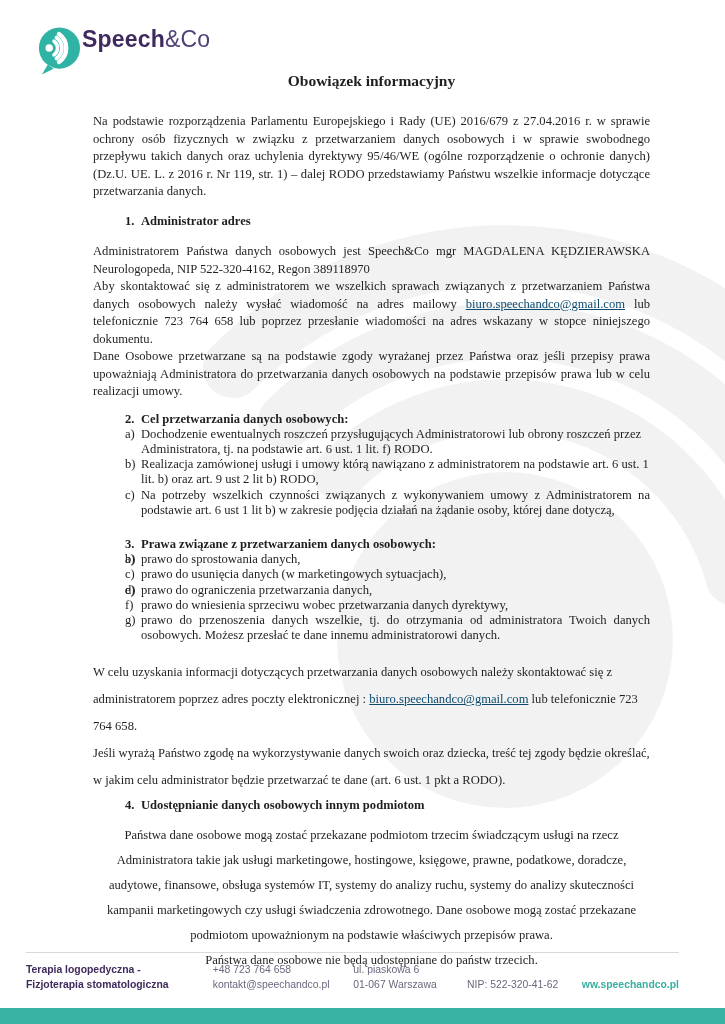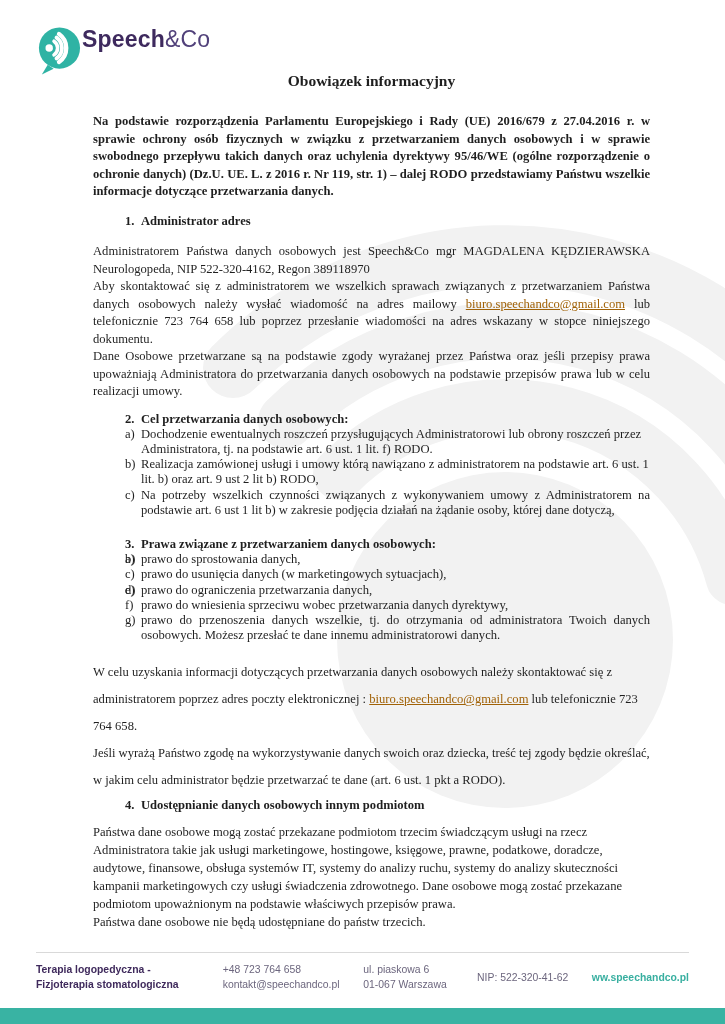--- a/index.html
+++ b/index.html
@@ -15,41 +15,41 @@
   .logo{position:absolute;left:35px;top:26px;display:flex;z-index:2;}
   .logo-icon{width:47px;height:50px;display:block;}
   .wordmark{font-family:"Liberation Sans","DejaVu Sans",sans-serif;font-size:23px;letter-spacing:.2px;white-space:nowrap;}
   .wordmark .b1{font-weight:700;color:#3e2a5e;}
   .wordmark .b2{font-weight:400;color:#51417a;}
   
   .doc{position:absolute;left:81px;top:72px;width:557px;z-index:1;font-size:12.6px;line-height:17.5px;margin-left:12px;}
   .doc-title{font-size:15.5px;font-weight:700;text-align:center;line-height:18px;margin:0 0 23px 0;}
   p{margin:0;}
   .just{text-align:justify;}
-  .intro{margin-bottom:12px;font-weight:bold;}
+  .intro{margin-bottom:12px;}
   .sec-h{font-weight:700;position:relative;padding-left:48px;line-height:17.5px;}
   .sec-h .num{position:absolute;left:32px;}
   .h-s1{margin-bottom:13px;}
   .h-s2{line-height:15.2px;}
   .h-s4{margin-top:0;margin-bottom:8px;}
   .block-s1{margin-bottom:11px;}
   .list{margin-bottom:0;}
   .li{position:relative;padding-left:48px;line-height:15.2px;}
   .li .marker{position:absolute;left:32px;}
   .gap-s3{margin-top:19px;}
   .contact{margin-top:16px;line-height:27px;margin-bottom:3px;}
-  .s4p{line-height:18px;}
-  a.mail{color:#a16207;text-decoration:underline;}
+  .s4p{line-height:25px;text-align:center;}
+  a.mail{color:#0c4a6e;text-decoration:underline;}
   
   .footer{
-    position:absolute;left:36px;top:952px;width:653px;z-index:2;
+    position:absolute;left:26px;top:952px;width:653px;z-index:2;
     border-top:1px solid #d9d9d9;padding-top:9px;
     font-family:"Liberation Sans","DejaVu Sans",sans-serif;
     font-size:10.4px;line-height:15px;color:#6c667e;
-    display:flex;align-items:center;
+    display:flex;align-items:flex-end;
   }
   .fcol1{width:164px;font-weight:700;color:#3f2a5c;}
   .fcol2{width:152px;margin-left:35px;}
   .fcol3{width:123px;}
   .fcol4{width:124px;}
   .fcol5{flex:1;color:#38afa0;font-weight:600;}
   .teal-bar{position:absolute;left:0;bottom:0;width:725px;height:16px;background:#39b3a3;z-index:2;}
 </style>
 </head>
 <body>

